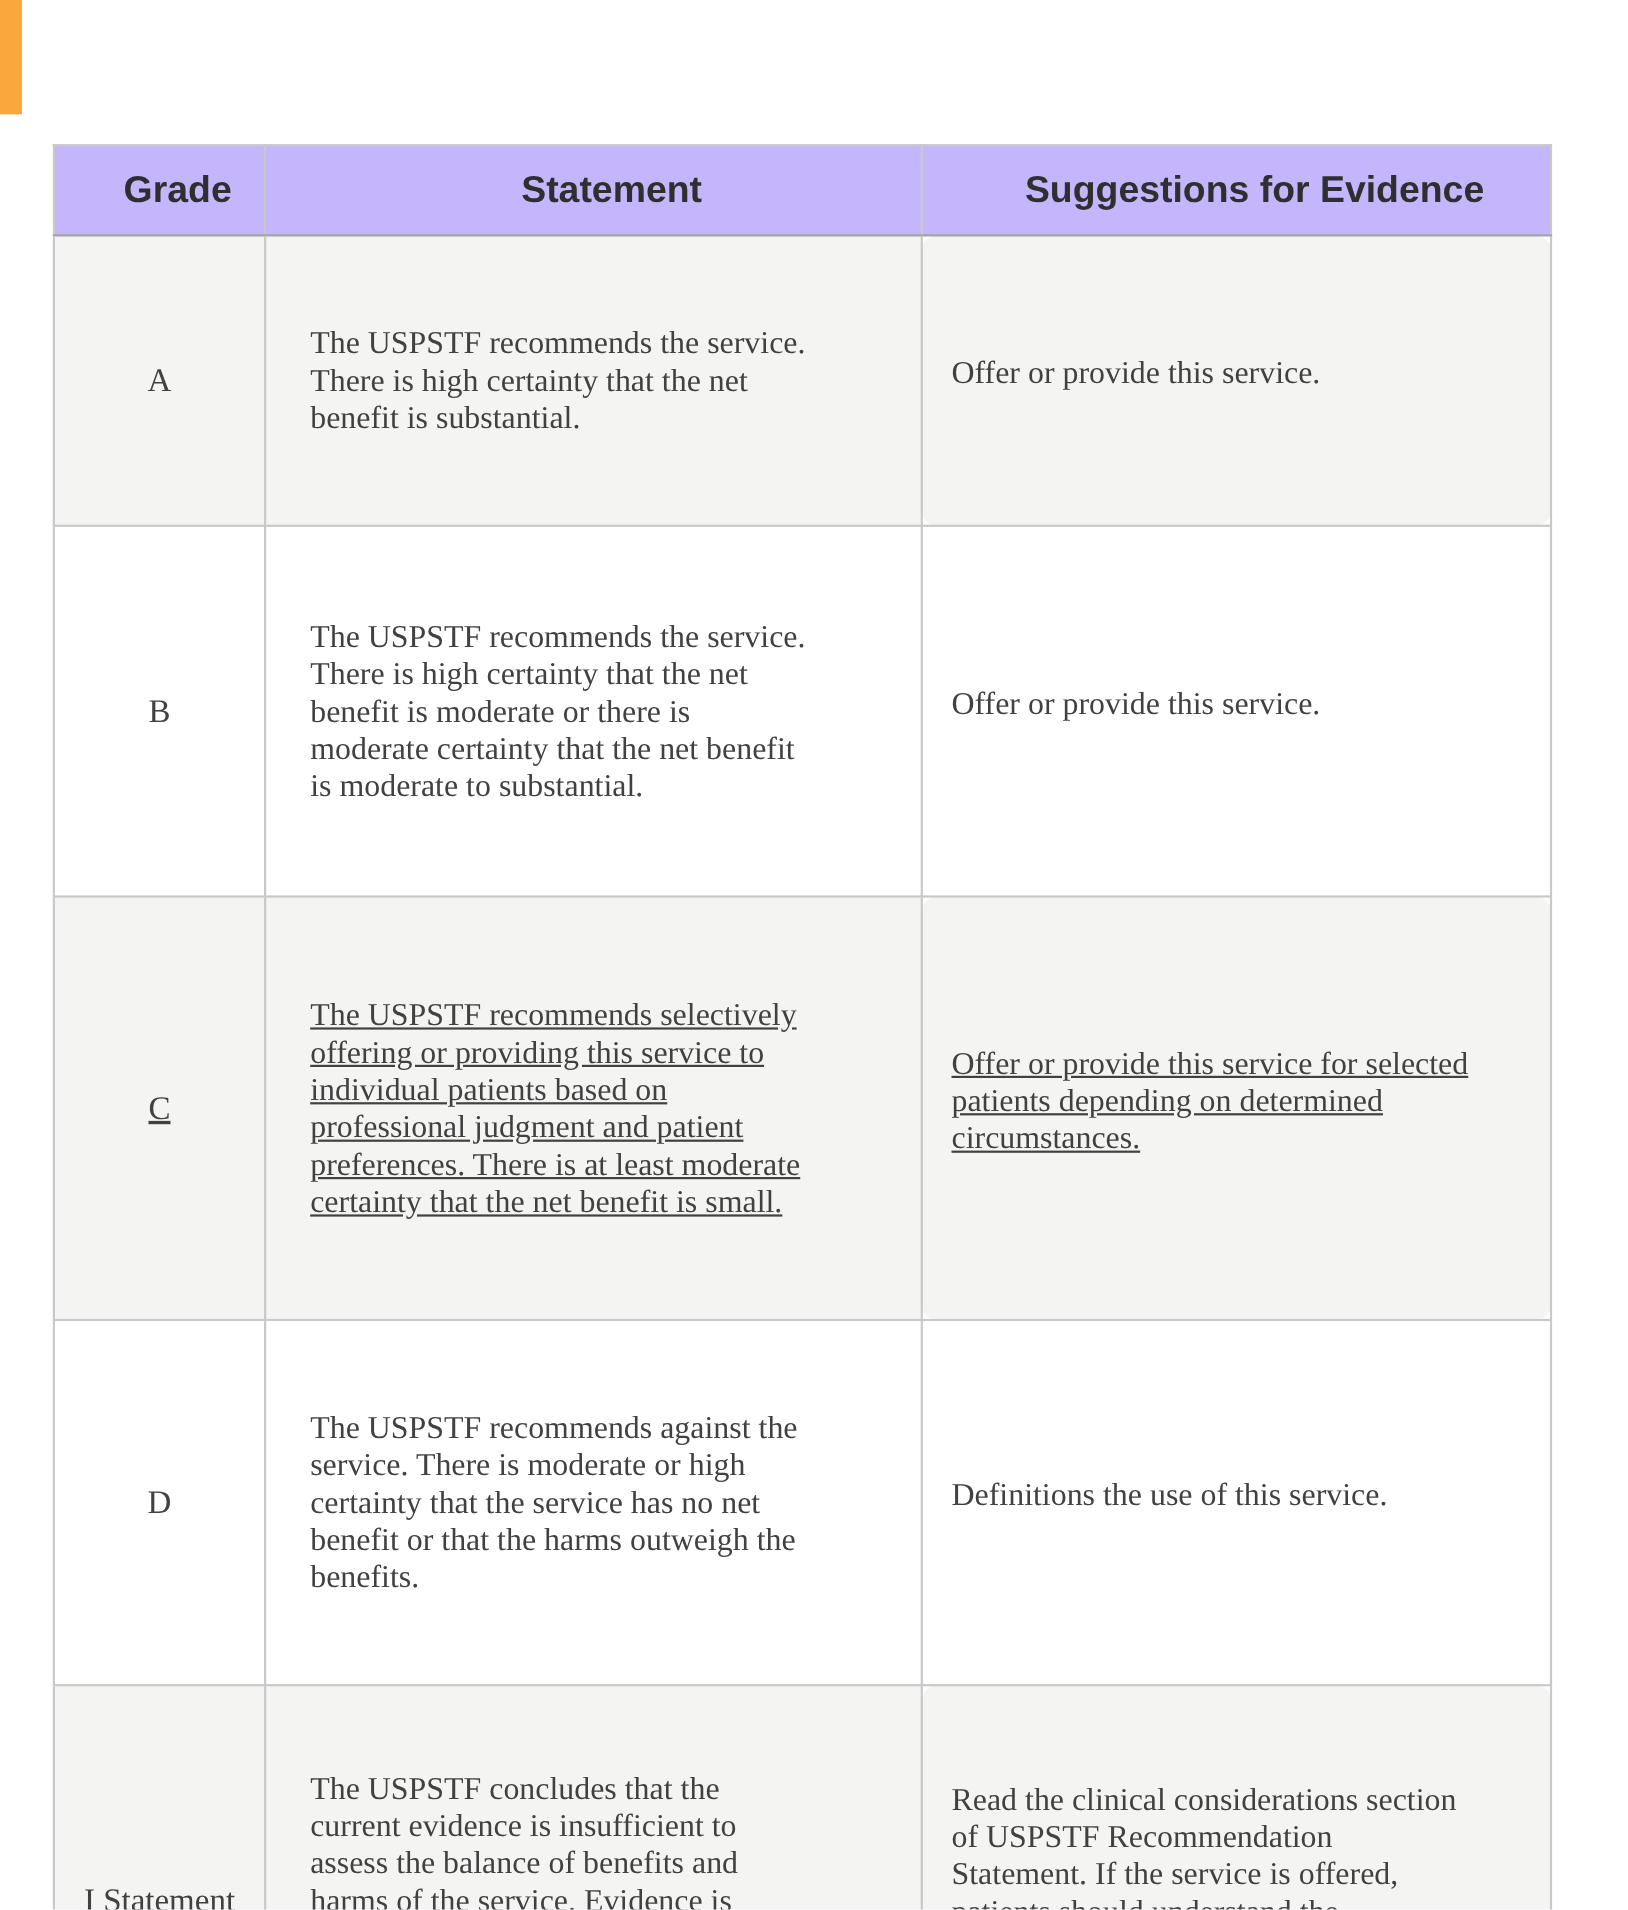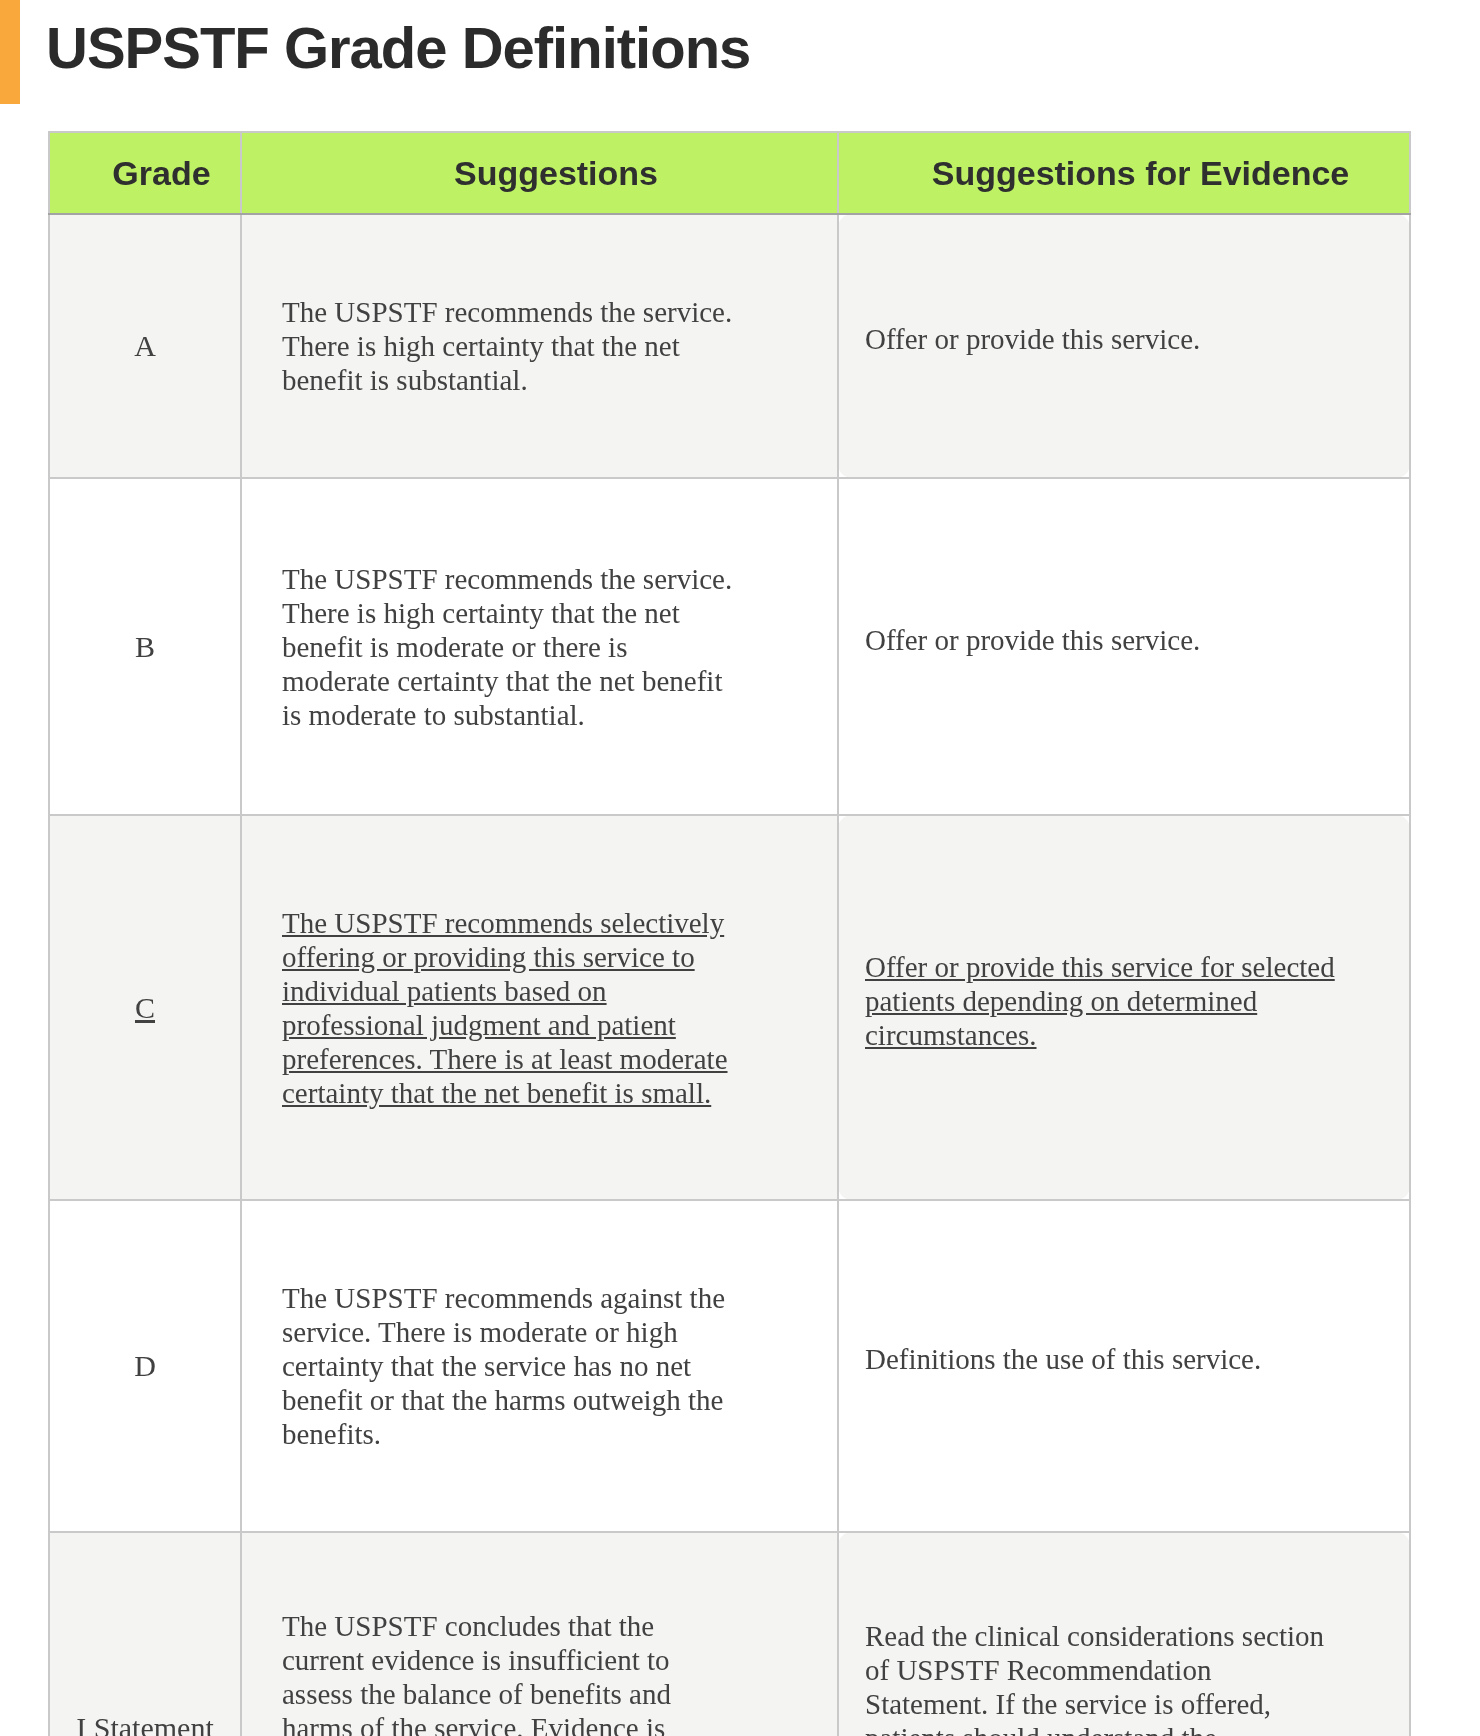--- a/index.html
+++ b/index.html
@@ -34,21 +34,21 @@
     margin: 27px 0 0 48px;
     width: 1361px;
   }
   col.c-grade { width: 192px; }
   col.c-def   { width: 597px; }
   col.c-sugg  { width: 572px; }
 
   th, td { border: 2px solid #c9c9c9; vertical-align: middle; }
 
   thead th {
-    background: #bef264;
+    background: #c4b5fd;
     font-family: "Liberation Sans", sans-serif;
     font-weight: bold;
     font-size: 34px;
     color: #2f2f2f;
     height: 78px;
     border-bottom: 2px solid #a3a3a3;
     padding-left: 34px;
   }
 
   tbody td { font-size: 29px; line-height: 34px; color: #414141; }
@@ -68,33 +68,32 @@
   tr.r-b  td { height: 269px; }
   tr.r-c  td { height: 317px; text-decoration: underline; }
   tr.r-d  td { height: 264px; }
   tr.r-i  td { height: 323px; }
 </style>
 </head>
 <body>
 
 <div class="title-band">
   <div class="accent-bar" style="background: rgb(249, 169, 60);"></div>
-  <h1 class="page-title">USPSTF Grade Definitions</h1>
 </div>
 
 <table class="grades">
   <colgroup>
     <col class="c-grade">
       <col class="c-def">
       <col class="c-sugg">
   </colgroup>
   <thead>
     <tr>
       <th>Grade</th>
-      <th>Suggestions</th>
+      <th>Statement</th>
       <th>Suggestions for Evidence</th>
     </tr>
   </thead>
   <tbody>
     <tr class="r-a">
       <td class="grade-cell">A</td>
       <td class="def-cell">The USPSTF recommends the service. There is high certainty that the net benefit is substantial.</td>
       <td class="sugg-cell">Offer or provide this service.</td>
     </tr>
     <tr class="r-b">

